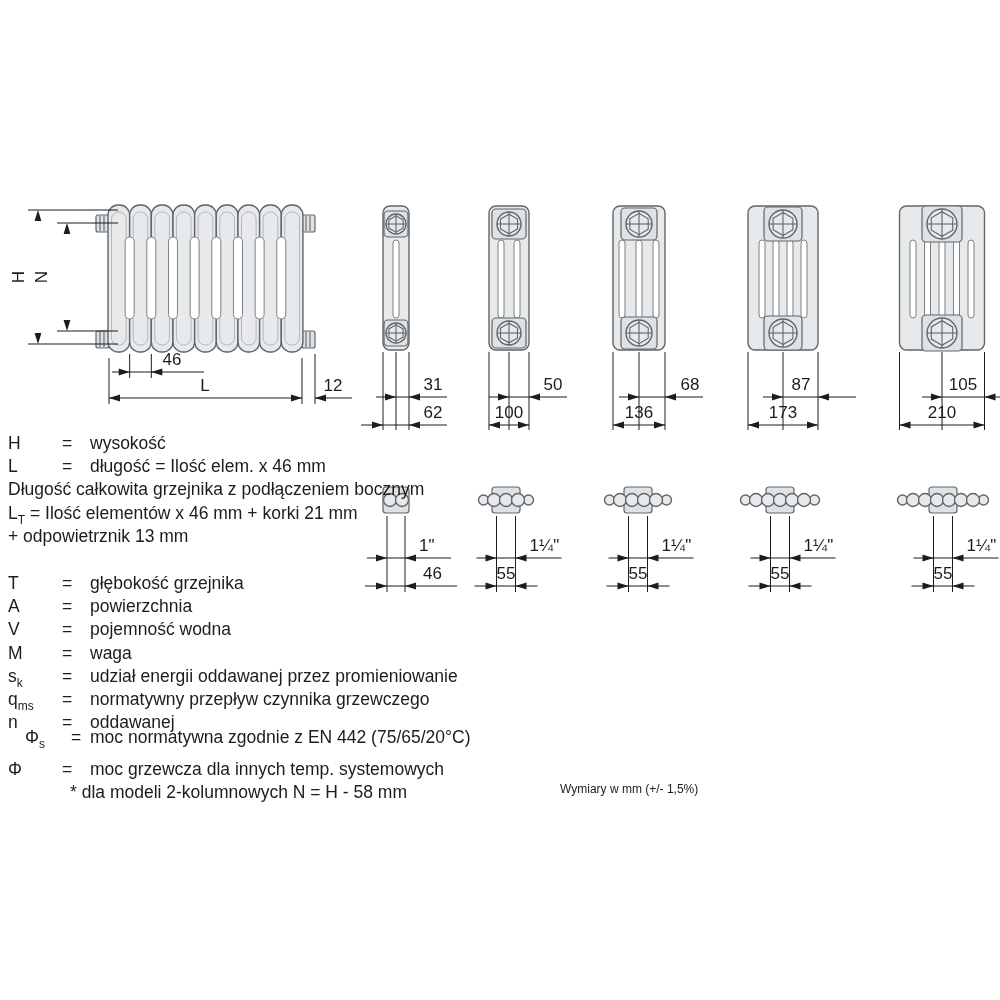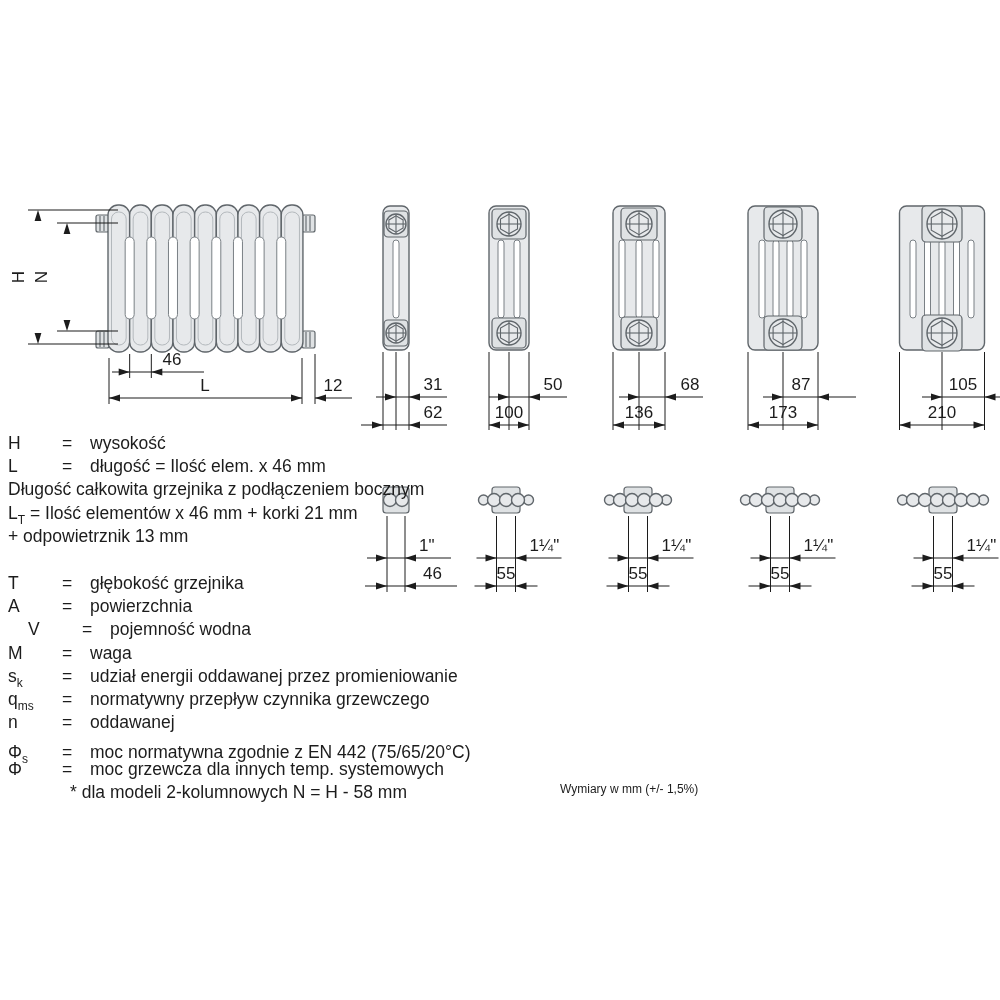--- a/index.html
+++ b/index.html
@@ -323,23 +323,23 @@
       </g>
     </svg>
   <div id="legend">
       <div class="legend-row" style="top: 433px;"><span class="sym"><span>H</span></span><span class="eq">=</span><span>wysokość</span></div>
       <div class="legend-row" style="top: 456px;"><span class="sym"><span>L</span></span><span class="eq">=</span><span>długość = Ilość elem. x 46 mm</span></div>
       <div class="legend-row" style="top: 479px;"><span>Długość całkowita grzejnika z podłączeniem bocznym</span></div>
       <div class="legend-row" style="top: 503px;"><span>L</span><sub>T</sub><span> = Ilość elementów x 46 mm + korki 21 mm</span></div>
       <div class="legend-row" style="top: 526px;"><span>+ odpowietrznik 13 mm</span></div>
       <div class="legend-row" style="top: 573px;"><span class="sym"><span>T</span></span><span class="eq">=</span><span>głębokość grzejnika</span></div>
       <div class="legend-row" style="top: 596px;"><span class="sym"><span>A</span></span><span class="eq">=</span><span>powierzchnia</span></div>
-      <div class="legend-row" style="top: 619px; margin-left: 20px;"><span class="sym"><span>V</span></span><span class="eq">=</span><span>pojemność wodna</span></div>
+      <div class="legend-row" style="top: 619px;"><span class="sym"><span>V</span></span><span class="eq">=</span><span>pojemność wodna</span></div>
       <div class="legend-row" style="top: 643px;"><span class="sym"><span>M</span></span><span class="eq">=</span><span>waga</span></div>
       <div class="legend-row" style="top: 666px;"><span class="sym"><span>s</span><sub>k</sub></span><span class="eq">=</span><span>udział energii oddawanej przez promieniowanie</span></div>
       <div class="legend-row" style="top: 689px;"><span class="sym"><span>q</span><sub>ms</sub></span><span class="eq">=</span><span>normatywny przepływ czynnika grzewczego</span></div>
       <div class="legend-row" style="top: 712px;"><span class="sym"><span>n</span></span><span class="eq">=</span><span>oddawanej</span></div>
-      <div class="legend-row" style="top: 742px;"><span class="sym"><span>Φ</span><sub>s</sub></span><span class="eq">=</span><span>moc normatywna zgodnie z EN 442 (75/65/20°C)</span></div>
+      <div class="legend-row" style="top: 727px; text-align: center;"><span class="sym"><span>Φ</span><sub>s</sub></span><span class="eq">=</span><span>moc normatywna zgodnie z EN 442 (75/65/20°C)</span></div>
       <div class="legend-row" style="top: 759px;"><span class="sym"><span>Φ</span></span><span class="eq">=</span><span>moc grzewcza dla innych temp. systemowych</span></div>
       <div class="legend-row" style="top: 782px; left: 70px;"><span>* dla modeli 2-kolumnowych N = H - 58 mm</span></div>
     </div>
   <div id="note">Wymiary w mm (+/- 1,5%)</div>
 </div>
 
 </body></html>

